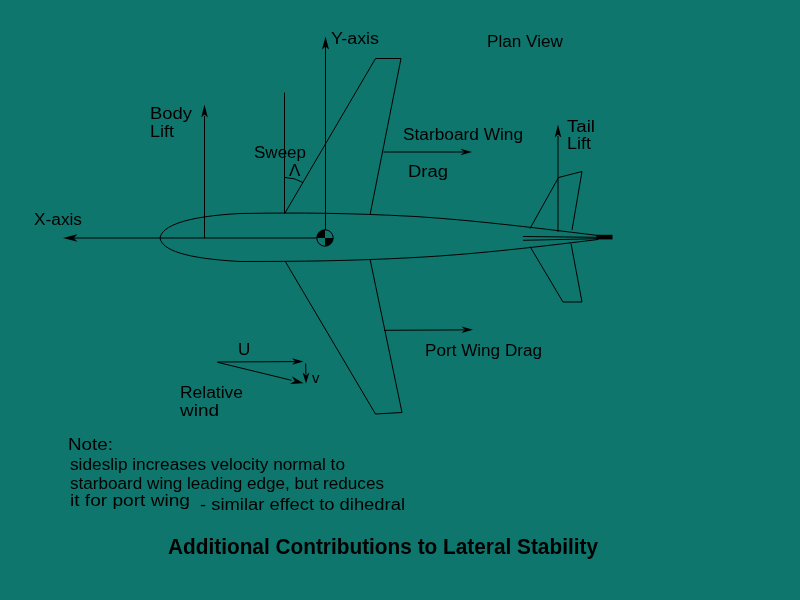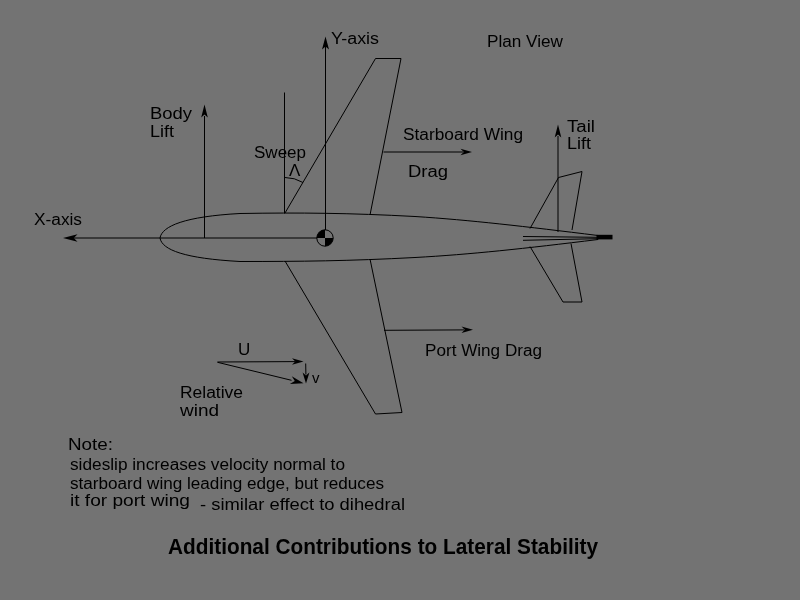--- a/index.html
+++ b/index.html
@@ -1,17 +1,17 @@
 <!DOCTYPE html>
 <html><head>
 <meta charset="utf-8">
 <style>
   html,body{margin:0;padding:0;background:#ffffff;}
   #stage{
-    position:relative;width:800px;height:600px;background:#737373;
+    position:relative;width:800px;height:600px;background:#0f766e;
     font-family:"Liberation Sans","DejaVu Sans",sans-serif;
     overflow:hidden;
   }
   svg{display:block;}
   .ln{stroke:#000000;stroke-width:1;fill:none;}
   .ah{fill:#000000;stroke:none;}
   .lbl{fill:#000000;font-size:16px;font-weight:400;}
   .lbl-sm{fill:#000000;font-size:15px;font-weight:400;}
   .sym{fill:#000000;font-size:17px;font-weight:400;}
   .title{fill:#000000;font-size:22px;font-weight:700;}

